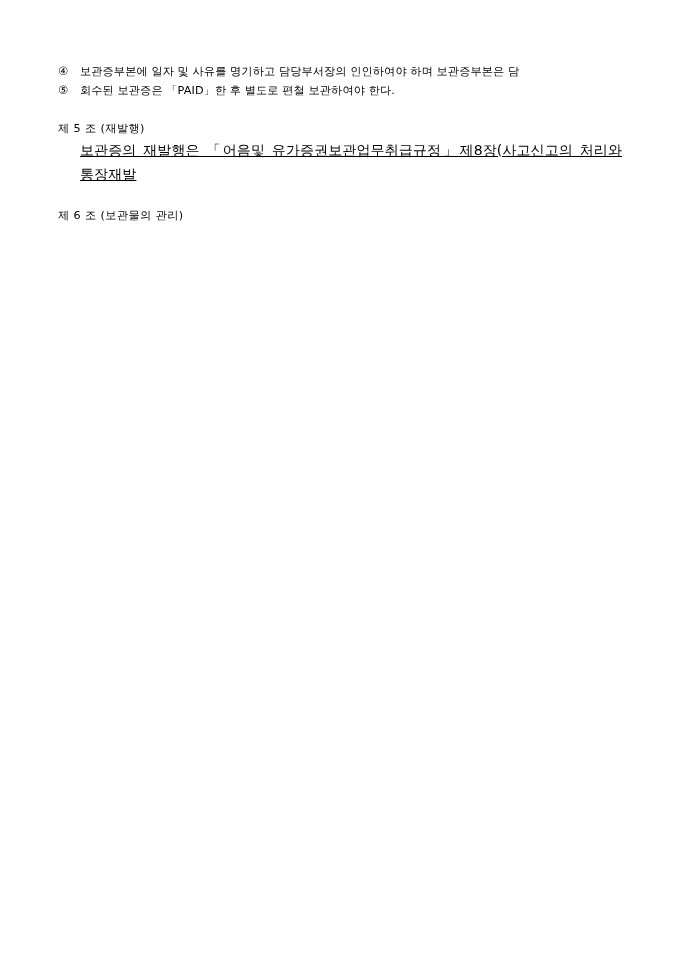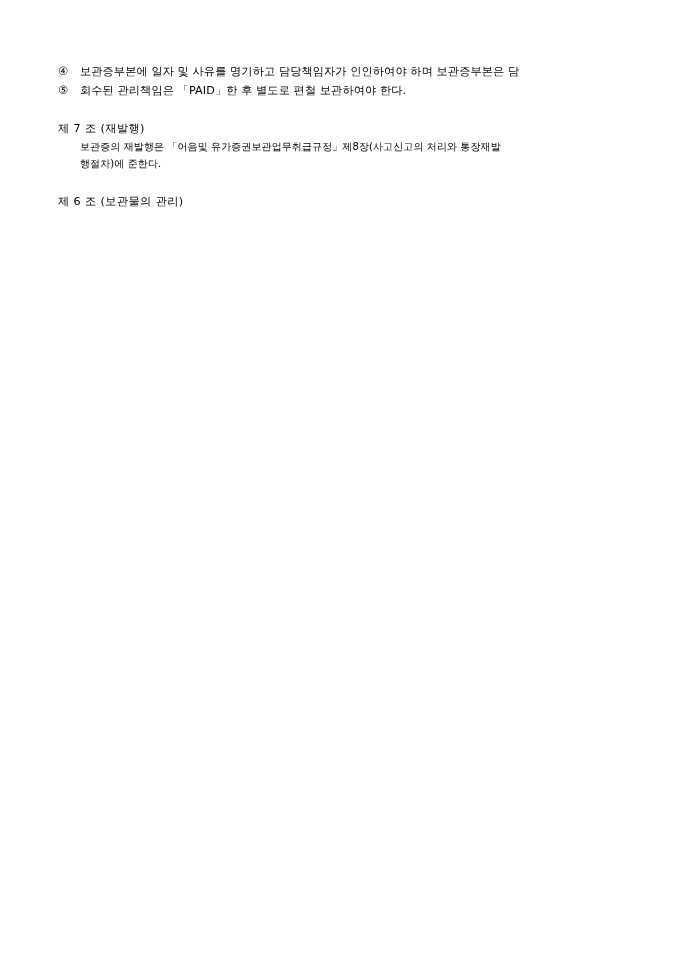--- a/index.html
+++ b/index.html
@@ -54,53 +54,53 @@
   }
 
   
   .article-head {
     font-size: 11.2px;
     line-height: 1.72;
     letter-spacing: 0.4px;
     margin: 0;
   }
   .article-body {
-    font-size: 10px;
+    font-size: 14px;
     line-height: 1.72;
     letter-spacing: 0.1px;
     margin: 0;
     padding-left: 22px;
     text-align: justify;
     word-break: keep-all;
+    text-decoration: underline;
   }
   .gap-md { height: 18px; }
   .gap-lg { height: 20px; }
 </style>
 </head>
 <body>
 
 <div class="page">
   <div class="content">
 
     <div class="clause">
       <span class="marker">④</span>
-      <span class="body">보관증부본에  일자   및  사유를  명기하고   담당책임자가  인인하여야  하며  보관증부본은   담</span>
+      <span class="body">보관증부본에  일자   및  사유를  명기하고   담당부서장의  인인하여야  하며  보관증부본은   담</span>
     </div>
 
     <div class="clause">
       <span class="marker">⑤</span>
-      <span class="body">회수된  관리책임은   「PAID」한  후  별도로  편철  보관하여야  한다.</span>
+      <span class="body">회수된  보관증은   「PAID」한  후  별도로  편철  보관하여야  한다.</span>
     </div>
 
     <div class="gap-md"></div>
 
     <div class="article">
-      <p class="article-head">제 7 조 (재발행)</p>
+      <p class="article-head">제 5 조 (재발행)</p>
       <p class="article-body">보관증의  재발행은   「어음및  유가증권보관업무취급규정」제8장(사고신고의   처리와  통장재발</p>
-      <p class="article-body">행절차)에  준한다.</p>
     </div>
 
     <div class="gap-lg"></div>
 
     <div class="article">
       <p class="article-head">제 6 조 (보관물의 관리)</p>
     </div>
 
   </div>
 </div>

